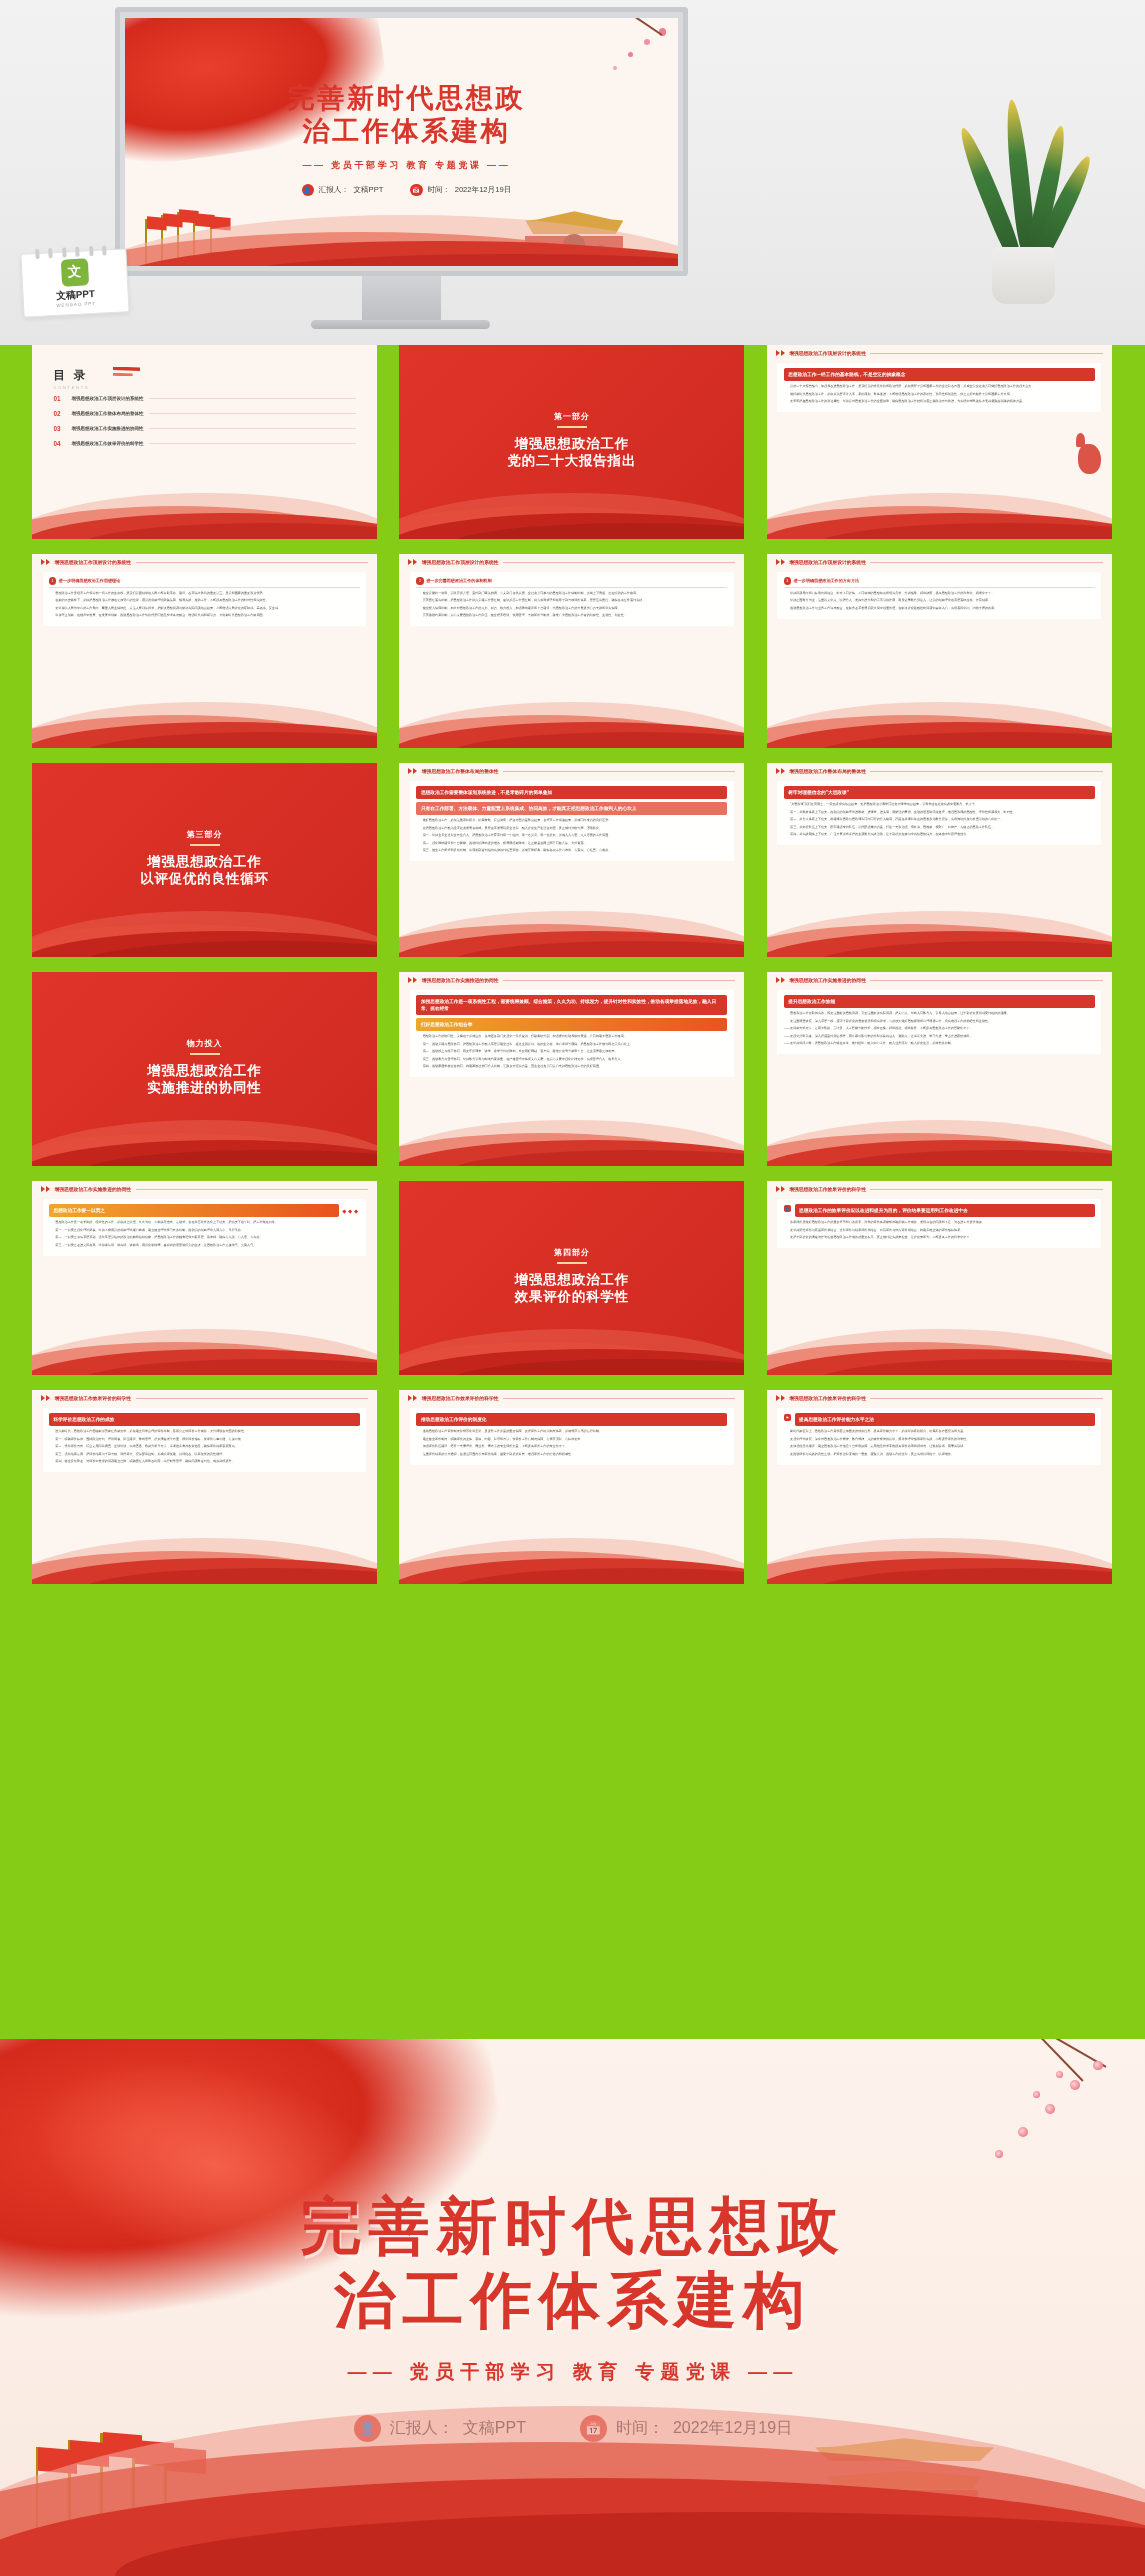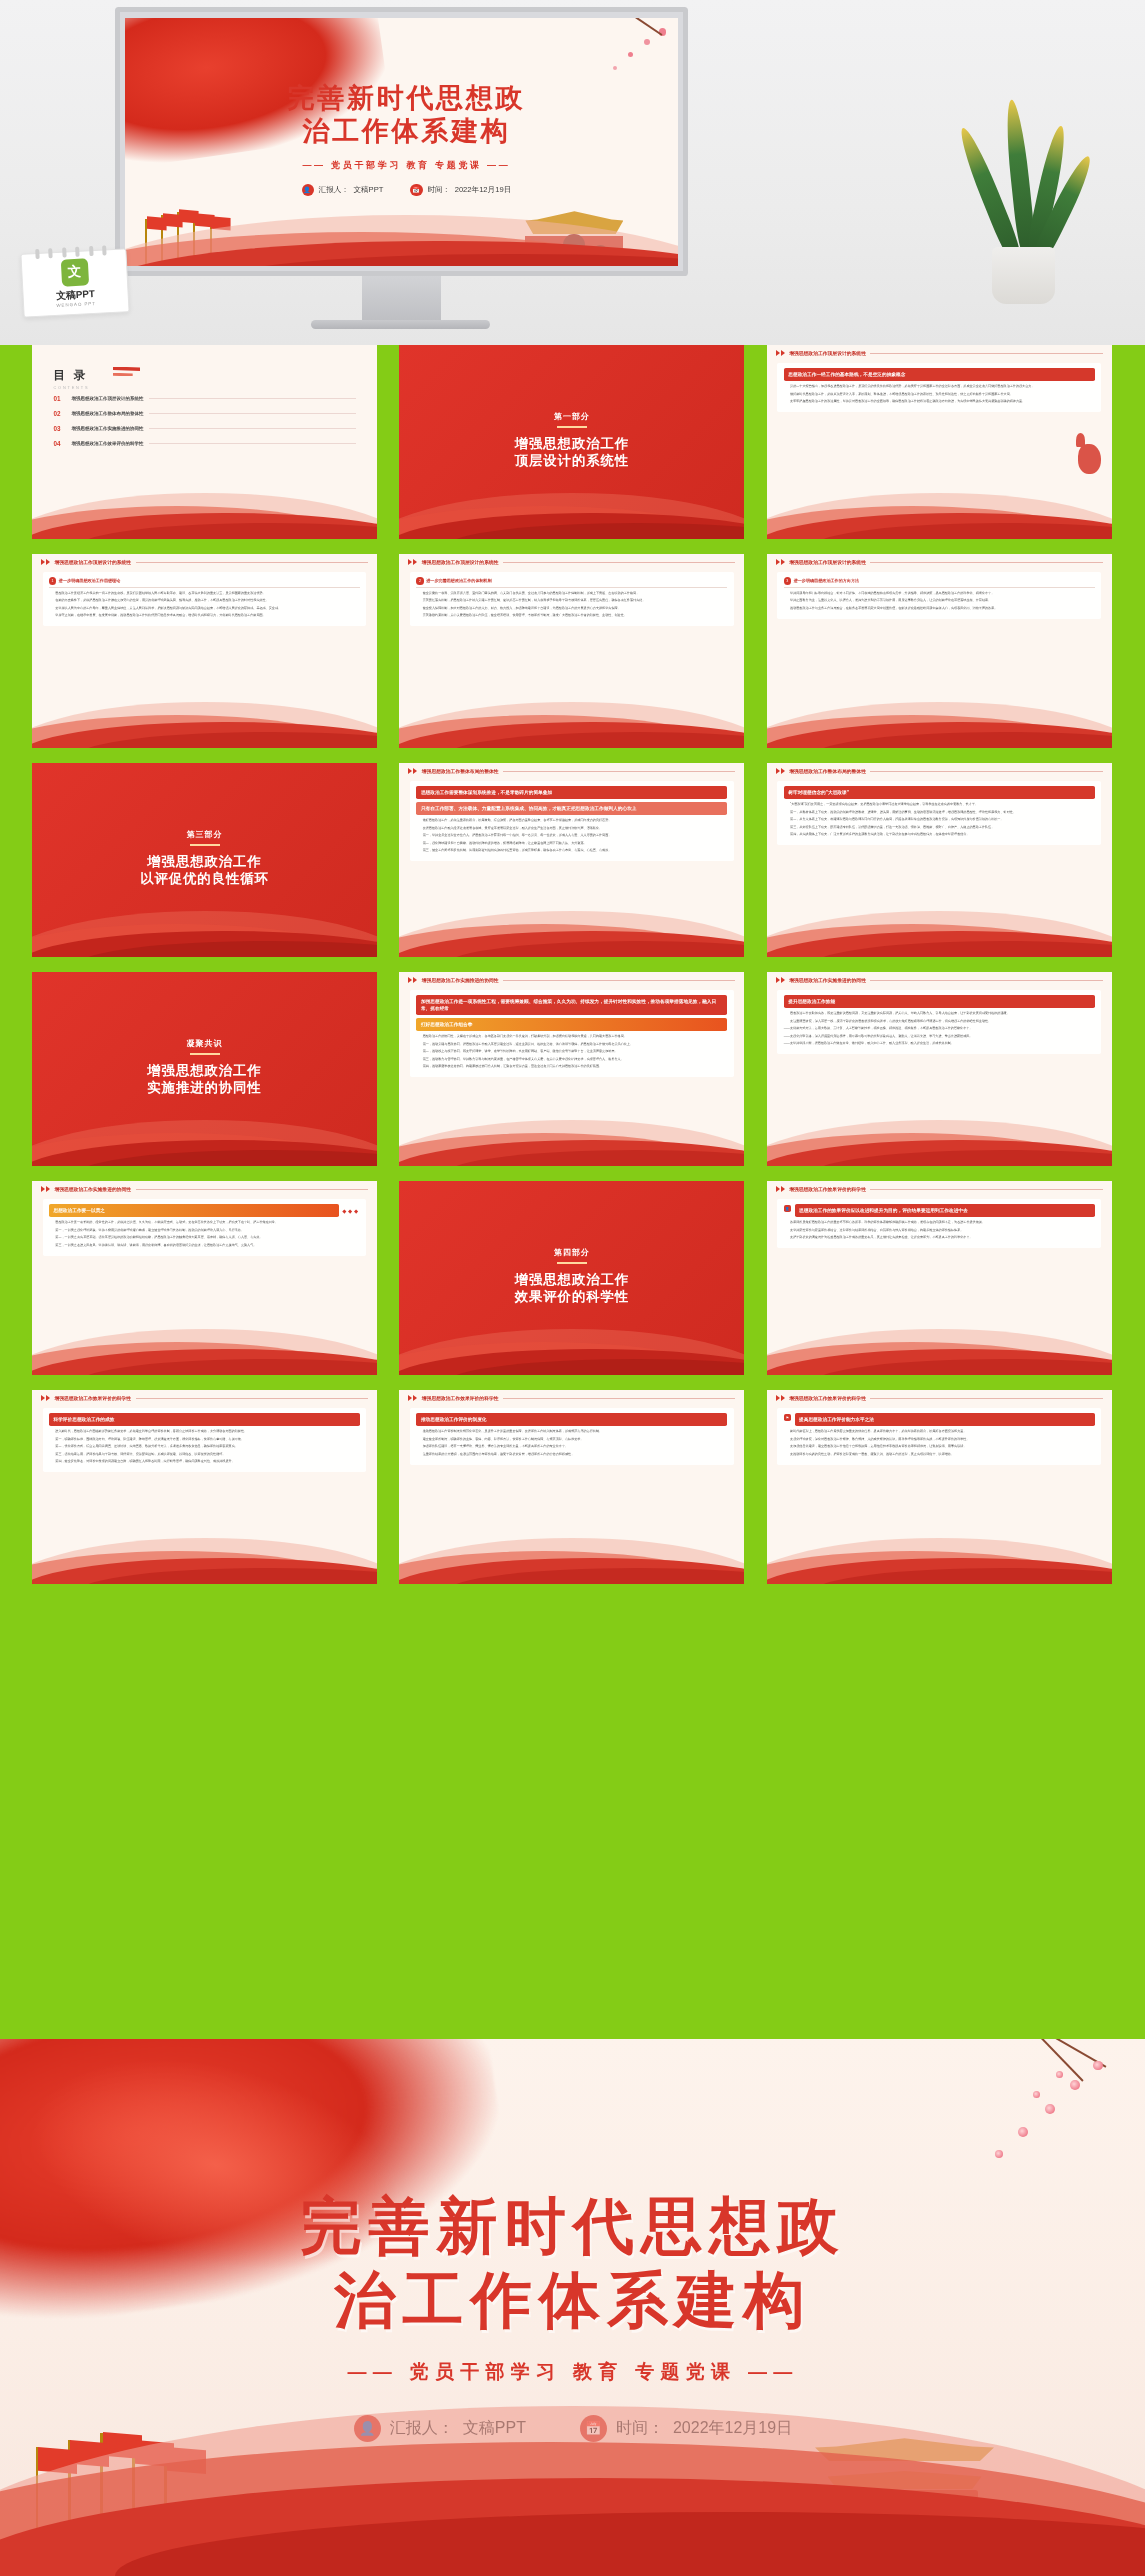--- a/index.html
+++ b/index.html
@@ -425,21 +425,21 @@
           <div class="wave w3"></div>
           <div class="wave w4"></div>
       </div>
     </div>
 
     <div class="slide section">
       <div class="sec-inner">
         <div class="sec-no">第一部分</div>
         <div class="sec-line"></div>
         <div class="sec-t1">增强思想政治工作</div>
-        <div class="sec-t2">顶层设计的系统性</div>
+        <div class="sec-t2">党的二十大报告指出</div>
       </div>
       <div class="waves">
         <div class="wave w1"></div>
           <div class="wave w2"></div>
           <div class="wave w3"></div>
           <div class="wave w4"></div>
       </div>
     </div>
 
     <div class="slide">
@@ -613,21 +613,21 @@
       <div class="waves">
         <div class="wave w1"></div>
           <div class="wave w2"></div>
           <div class="wave w3"></div>
           <div class="wave w4"></div>
       </div>
     </div>
 
     <div class="slide section">
       <div class="sec-inner">
-        <div class="sec-no">凝聚共识</div>
+        <div class="sec-no">物力投入</div>
         <div class="sec-line"></div>
         <div class="sec-t1">增强思想政治工作</div>
         <div class="sec-t2">实施推进的协同性</div>
       </div>
       <div class="waves">
         <div class="wave w1"></div>
           <div class="wave w2"></div>
           <div class="wave w3"></div>
           <div class="wave w4"></div>
       </div>

